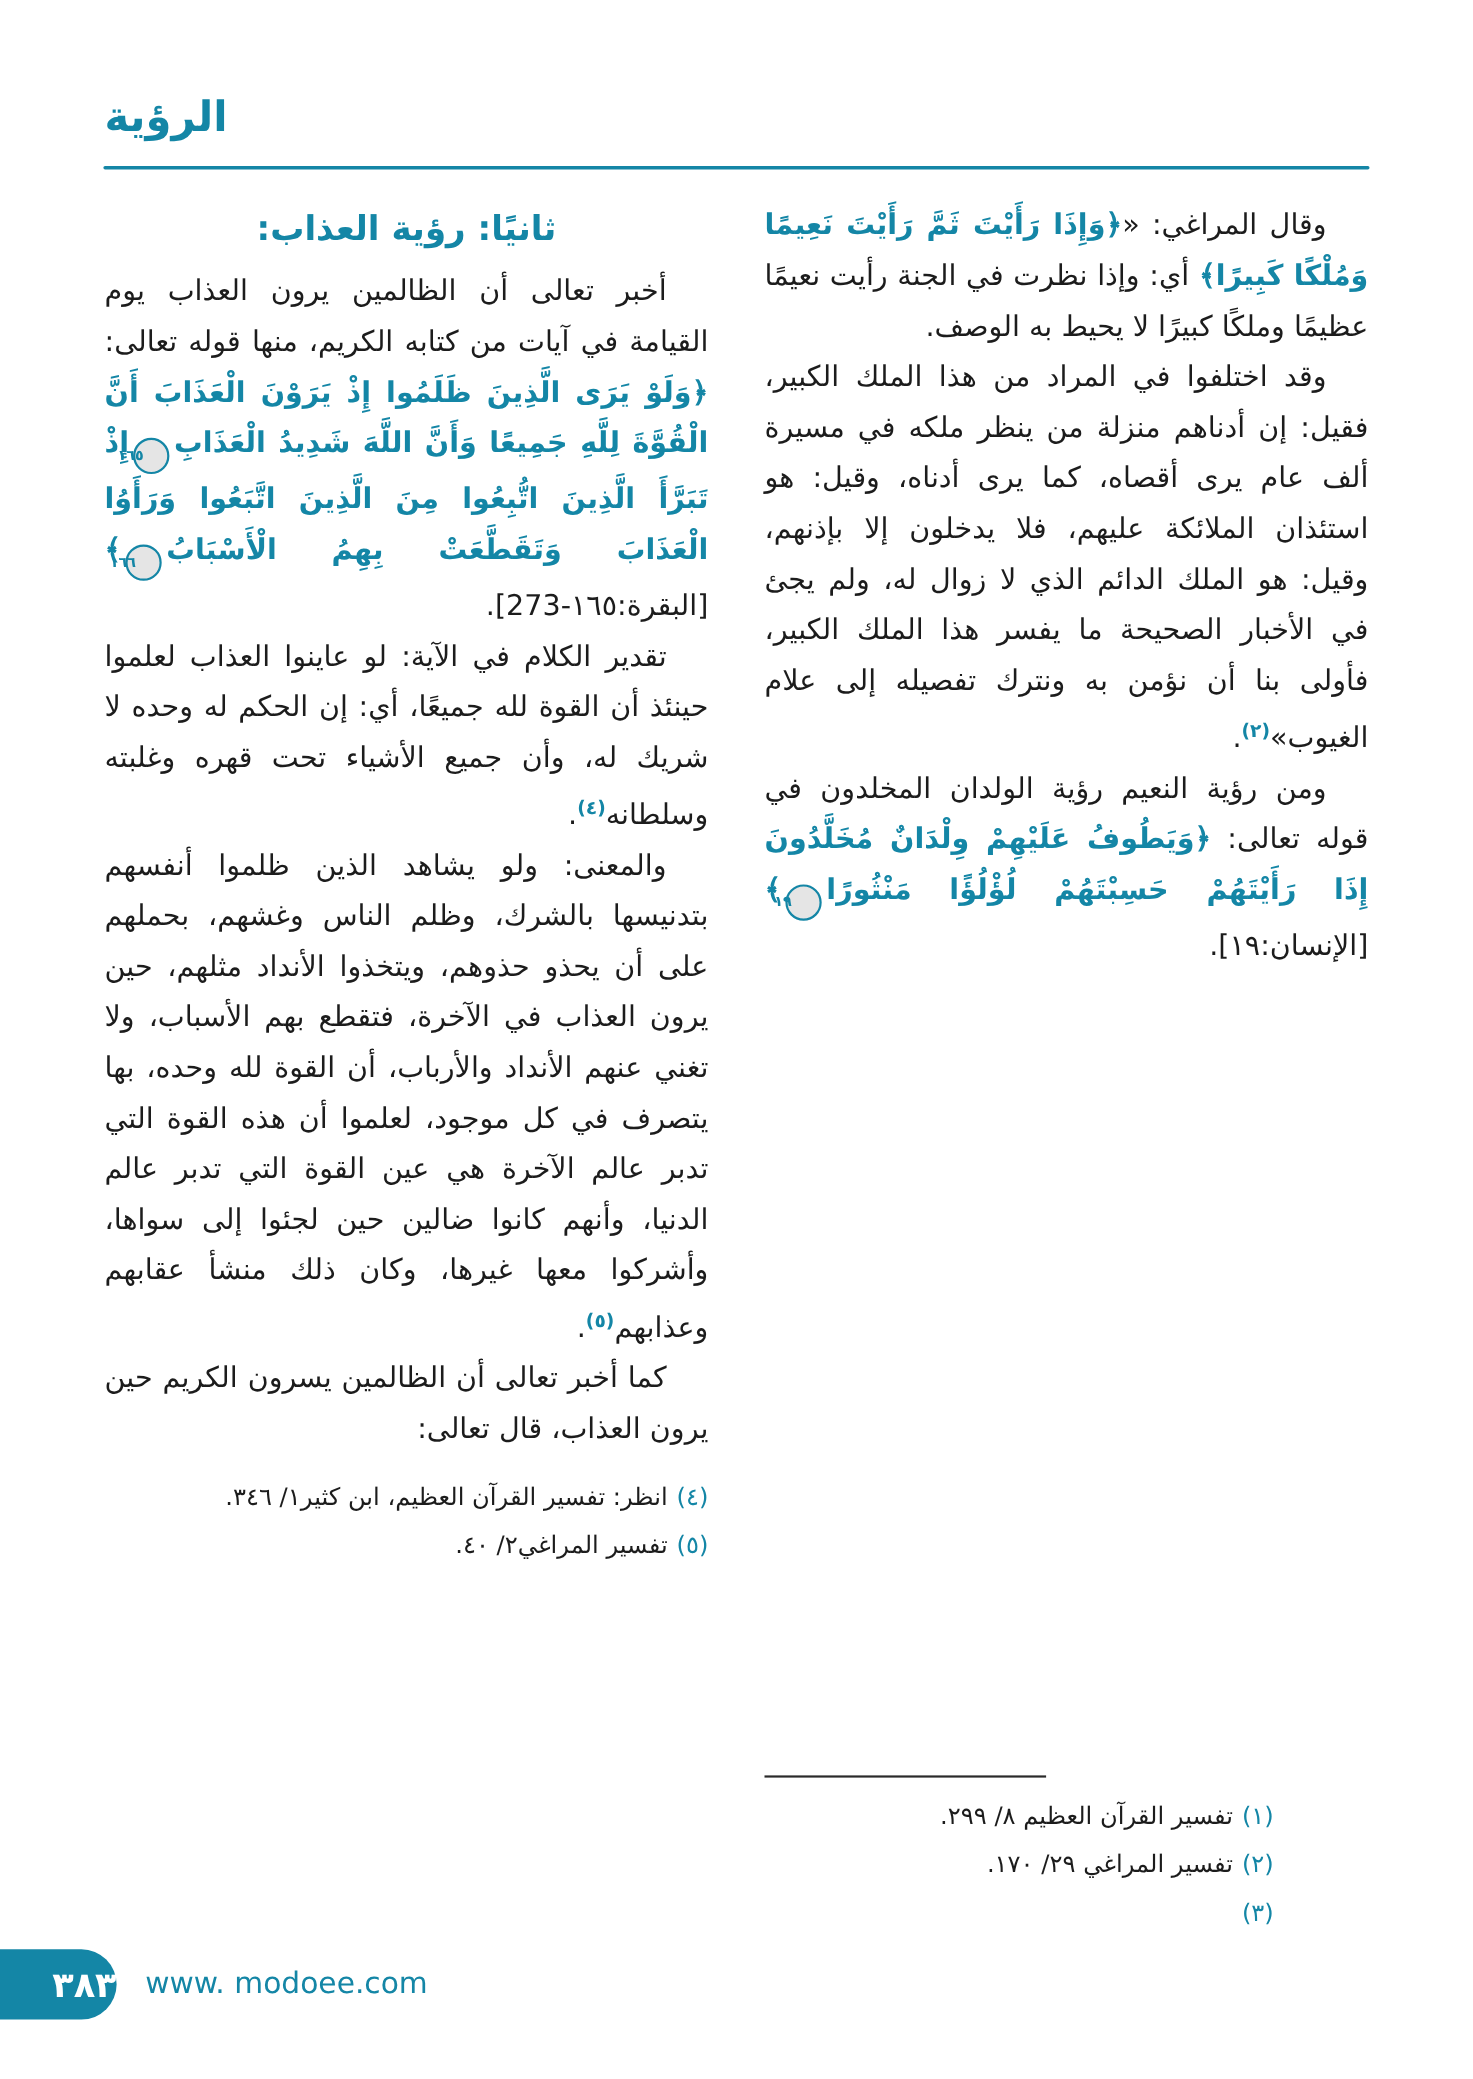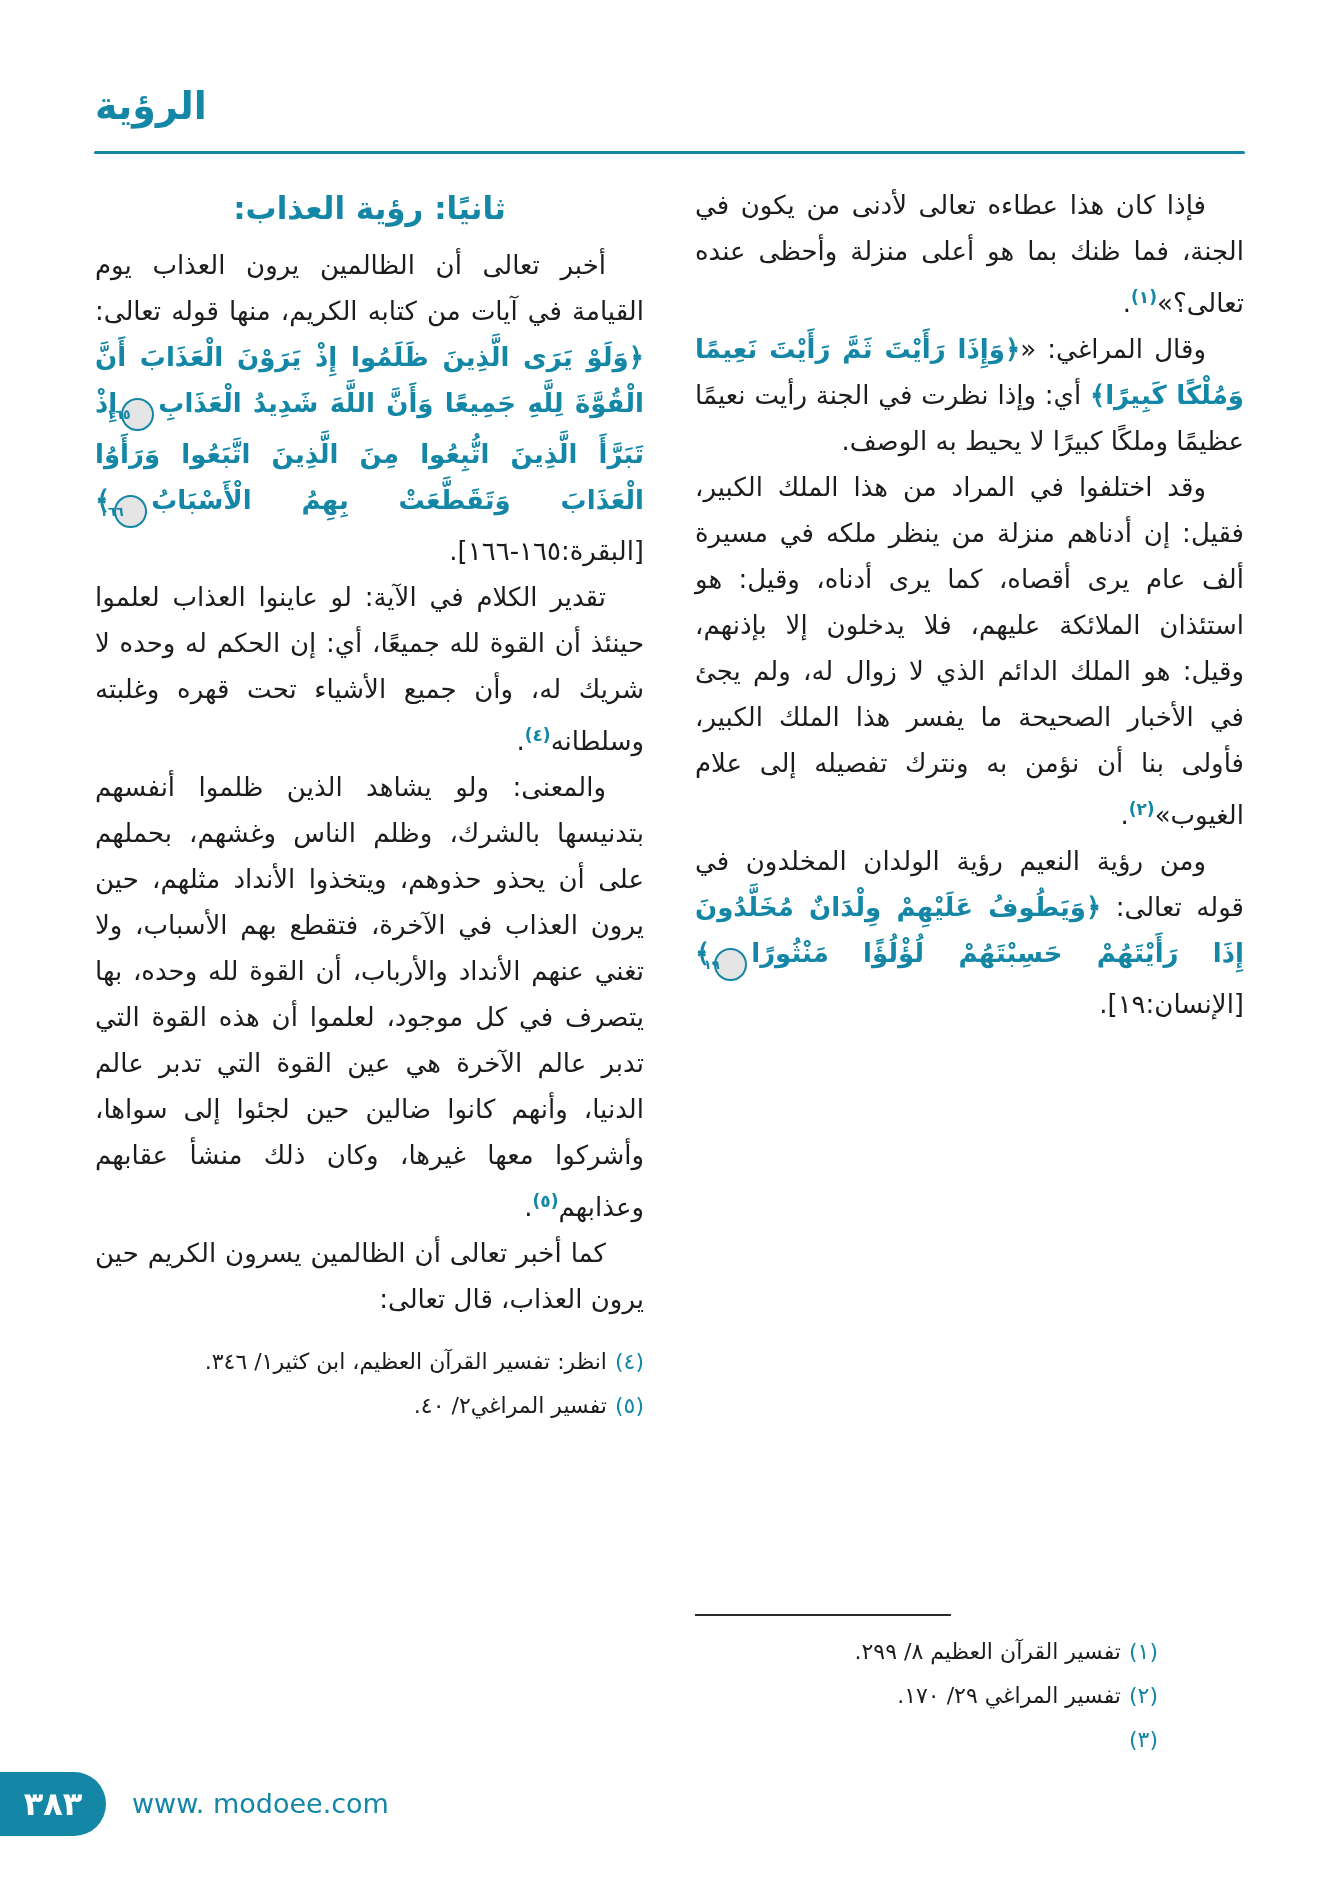--- a/index.html
+++ b/index.html
@@ -33,36 +33,35 @@
   .footnotes { font-size:22px; line-height:44px; }
   .col-right .footnotes { margin-top:auto; padding-right:86px; }
   .footnote-rule { width:256px; height:2px; background:#2a2a2a; margin:0 auto 14px 0; }
   .footnote { display:flex; gap:8px; align-items:baseline; }
   .fn-num  { color:#1486a6; flex:none; }
   .footnotes-left { margin-top:18px; }
 
   .page-badge {
     position:absolute; left:0; top:1772px; width:106px; height:64px;
     background:#1486a6; border-radius:0 32px 32px 0;
-    display:flex; align-items:center; justify-content:center;
+    display:flex; align-items:center; 
   }
   .page-number { color:#ffffff; font-size:32px; font-weight:bold; }
   .website { position:absolute; left:132px; top:1788px; direction:ltr; color:#1486a6; font-size:27px; font-weight:normal; }
 </style>
 </head>
 <body>
 
 <div class="page">
 
   <div class="header-title">الرؤية</div>
   <div class="header-rule"></div>
 
   <div class="col col-right">
     <div class="col-body" id="col-right-body">
-        <p class="para"><span class="seg-normal">فإذا كان هذا عطاءه تعالى لأدنى من يكون في الجنة، فما ظنك بما هو أعلى منزلة وأحظى عنده تعالى؟»</span><span class="seg-ref">(١)</span><span class="seg-normal">.</span></p>
         <p class="para"><span class="seg-normal">وقال المراغي: «</span><span class="seg-quran">﴿وَإِذَا رَأَيْتَ ثَمَّ رَأَيْتَ نَعِيمًا وَمُلْكًا كَبِيرًا﴾</span><span class="seg-normal"> أي: وإذا نظرت في الجنة رأيت نعيمًا عظيمًا وملكًا كبيرًا لا يحيط به الوصف.</span></p>
         <p class="para"><span class="seg-normal">وقد اختلفوا في المراد من هذا الملك الكبير، فقيل: إن أدناهم منزلة من ينظر ملكه في مسيرة ألف عام يرى أقصاه، كما يرى أدناه، وقيل: هو استئذان الملائكة عليهم، فلا يدخلون إلا بإذنهم، وقيل: هو الملك الدائم الذي لا زوال له، ولم يجئ في الأخبار الصحيحة ما يفسر هذا الملك الكبير، فأولى بنا أن نؤمن به ونترك تفصيله إلى علام الغيوب»</span><span class="seg-ref">(٢)</span><span class="seg-normal">.</span></p>
         <p class="para"><span class="seg-normal">ومن رؤية النعيم رؤية الولدان المخلدون في قوله تعالى: </span><span class="seg-quran">﴿وَيَطُوفُ عَلَيْهِمْ وِلْدَانٌ مُخَلَّدُونَ إِذَا رَأَيْتَهُمْ حَسِبْتَهُمْ لُؤْلُؤًا مَنْثُورًا</span><span class="aya">
             <span>١٩</span>
           </span><span class="seg-quran">﴾</span><span class="seg-normal"> [الإنسان:١٩].</span></p>
       </div>
     <div class="footnotes">
       <div class="footnote-rule"></div>
       <div id="fn-right">
           <div class="footnote">
@@ -80,21 +79,21 @@
     </div>
   </div>
 
   <div class="col col-left">
     <h2 class="section-heading">ثانيًا: رؤية العذاب:</h2>
     <div class="col-body" id="col-left-body">
         <p class="para"><span class="seg-normal">أخبر تعالى أن الظالمين يرون العذاب يوم القيامة في آيات من كتابه الكريم، منها قوله تعالى: </span><span class="seg-quran">﴿وَلَوْ يَرَى الَّذِينَ ظَلَمُوا إِذْ يَرَوْنَ الْعَذَابَ أَنَّ الْقُوَّةَ لِلَّهِ جَمِيعًا وَأَنَّ اللَّهَ شَدِيدُ الْعَذَابِ</span><span class="aya">
             <span>١٦٥</span>
           </span><span class="seg-quran">إِذْ تَبَرَّأَ الَّذِينَ اتُّبِعُوا مِنَ الَّذِينَ اتَّبَعُوا وَرَأَوُا الْعَذَابَ وَتَقَطَّعَتْ بِهِمُ الْأَسْبَابُ</span><span class="aya">
             <span>١٦٦</span>
-          </span><span class="seg-quran">﴾</span><span class="seg-normal"> [البقرة:١٦٥-١٦٦].</span></p>
+          </span><span class="seg-quran">﴾</span><span class="seg-normal"> [البقرة:١٦٥-273].</span></p>
         <p class="para"><span class="seg-normal">تقدير الكلام في الآية: لو عاينوا العذاب لعلموا حينئذ أن القوة لله جميعًا، أي: إن الحكم له وحده لا شريك له، وأن جميع الأشياء تحت قهره وغلبته وسلطانه</span><span class="seg-ref">(٤)</span><span class="seg-normal">.</span></p>
         <p class="para"><span class="seg-normal">والمعنى: ولو يشاهد الذين ظلموا أنفسهم بتدنيسها بالشرك، وظلم الناس وغشهم، بحملهم على أن يحذو حذوهم، ويتخذوا الأنداد مثلهم، حين يرون العذاب في الآخرة، فتقطع بهم الأسباب، ولا تغني عنهم الأنداد والأرباب، أن القوة لله وحده، بها يتصرف في كل موجود، لعلموا أن هذه القوة التي تدبر عالم الآخرة هي عين القوة التي تدبر عالم الدنيا، وأنهم كانوا ضالين حين لجئوا إلى سواها، وأشركوا معها غيرها، وكان ذلك منشأ عقابهم وعذابهم</span><span class="seg-ref">(٥)</span><span class="seg-normal">.</span></p>
         <p class="para"><span class="seg-normal">كما أخبر تعالى أن الظالمين يسرون الكريم حين يرون العذاب، قال تعالى:</span></p>
       </div>
     <div class="footnotes footnotes-left">
       <div id="fn-left">
           <div class="footnote">
             <span class="fn-num">(٤)</span>
             <span class="fn-text">انظر: تفسير القرآن العظيم، ابن كثير١/ ٣٤٦.</span>
           </div>

